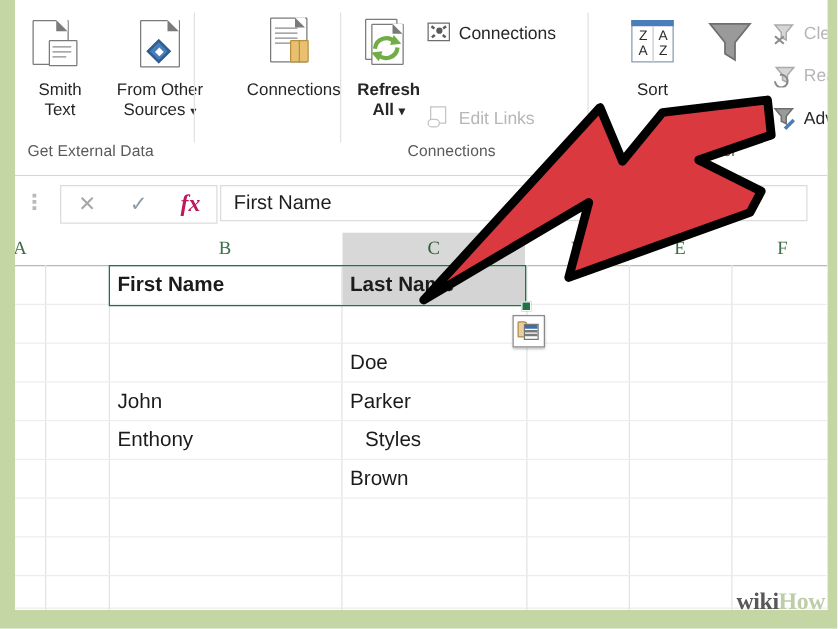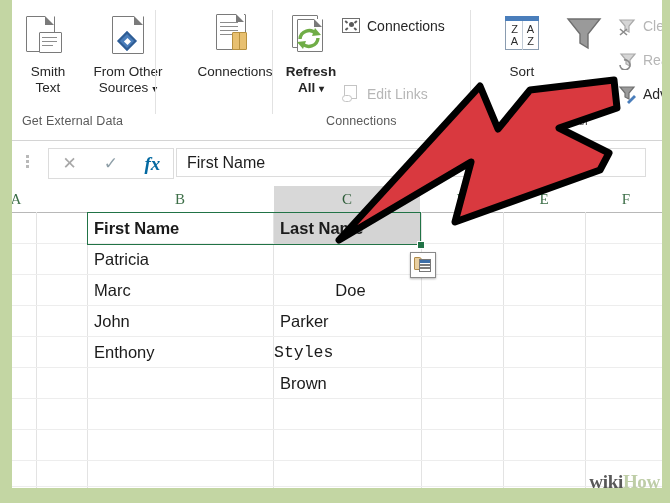--- a/index.html
+++ b/index.html
@@ -159,21 +159,21 @@
     align-items: center;
     justify-content: center;
     font-size: 17px;
     color: #a8a8a8;
   }
   .fbtn.check { color: #8f9fa8; }
   .fbtn.fx {
     font-family: "Liberation Serif", serif;
     font-style: italic;
     font-size: 19px;
-    color: #0369a1;
+    color: #be185d;
     font-weight: bold;
   }
   .fbar-input {
     position: absolute;
     left: 164px; top: 7px;
     width: 470px; height: 29px;
     border: 1px solid #dcdcdc;
     background: #fff;
     display: flex;
     align-items: center;
@@ -495,30 +495,28 @@
       <div class="gridline-h" style="top:150px;"></div>
       <div class="gridline-h" style="top:181px;"></div>
       <div class="gridline-h" style="top:212px;"></div>
       <div class="gridline-h" style="top:243px;"></div>
       <div class="gridline-h" style="top:274px;"></div>
       <div class="gridline-h" style="top:300px;"></div>
 
       <div class="cell hdr" style="left:76px;  top:27px; width:185px;">First Name</div>
       <div class="cell hdr shaded" style="left:262px; top:27px; width:147px;">Last Name</div>
 
-      <div class="cell" style="left:76px;  top:58px; width:185px;">Patricia</div>
-
-      <div class="cell" style="left:76px;  top:89px; width:185px;">Marc</div>
-      <div class="cell" style="left:262px; top:89px; width:147px;text-align:center;">Doe</div>
+
+      <div class="cell" style="left:262px; top:89px; width:147px;">Doe</div>
 
       <div class="cell" style="left:76px;  top:120px; width:185px;">John</div>
       <div class="cell" style="left:262px; top:120px; width:147px;">Parker</div>
 
       <div class="cell" style="left:76px;  top:151px; width:185px;">Enthony</div>
-      <div class="cell" style="left:256px; top:151px; width:147px;font-family:Liberation Mono, monospace;">Styles</div>
+      <div class="cell" style="left:274px; top:151px; width:147px;">Styles</div>
 
       <div class="cell" style="left:262px; top:182px; width:147px;">Brown</div>
 
       <div class="selbox" style="left:75px; top:26px; width:334px; height:33px;"></div>
       <div class="fillhandle" style="left:405px; top:55px;"></div>
 
       <div class="paste-tag" style="left:398px; top:66px;">
         <span class="pt-inner">
           <span style="position:absolute; left:0; top:1px; width:8px; height:13px; background:#e8cfa0; border:1px solid #b08a48; box-sizing:border-box; border-radius:1px 3px 3px 1px;"></span>
           <span style="position:absolute; left:5px; top:3px; width:12px; height:13px; background:#ffffff; border:1px solid #777; box-sizing:border-box;"></span>

